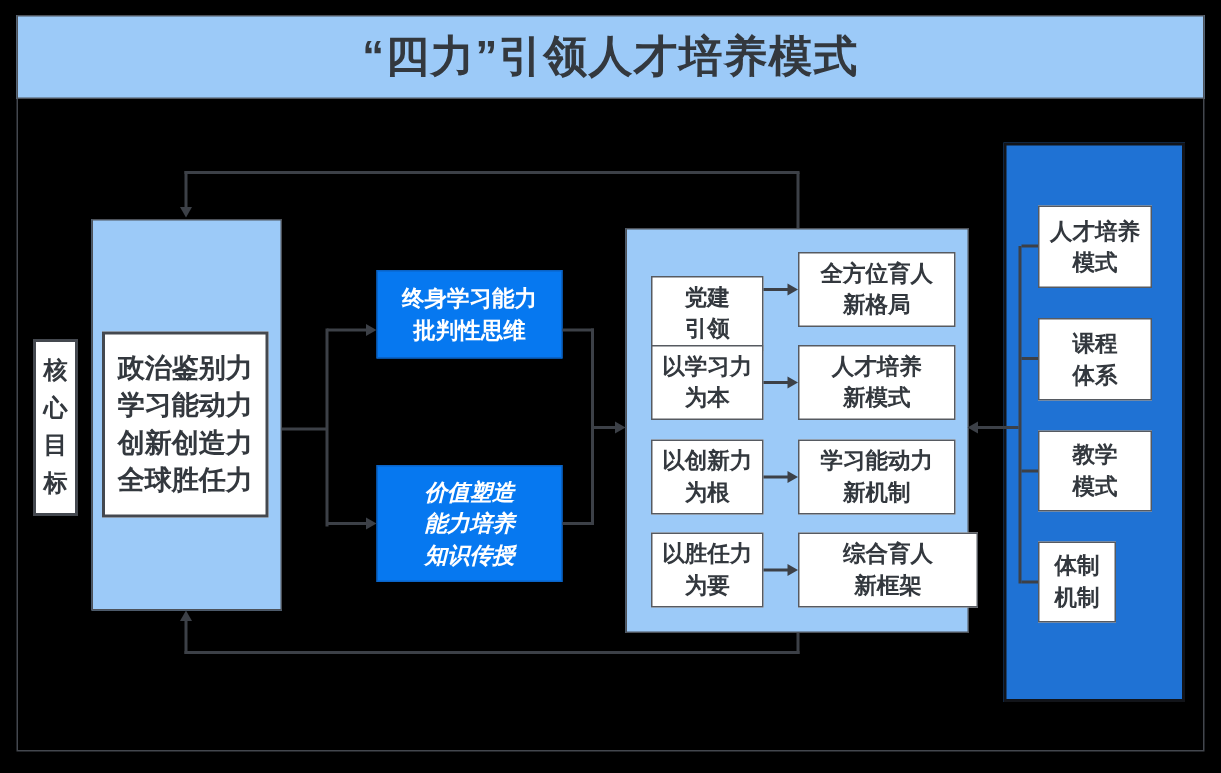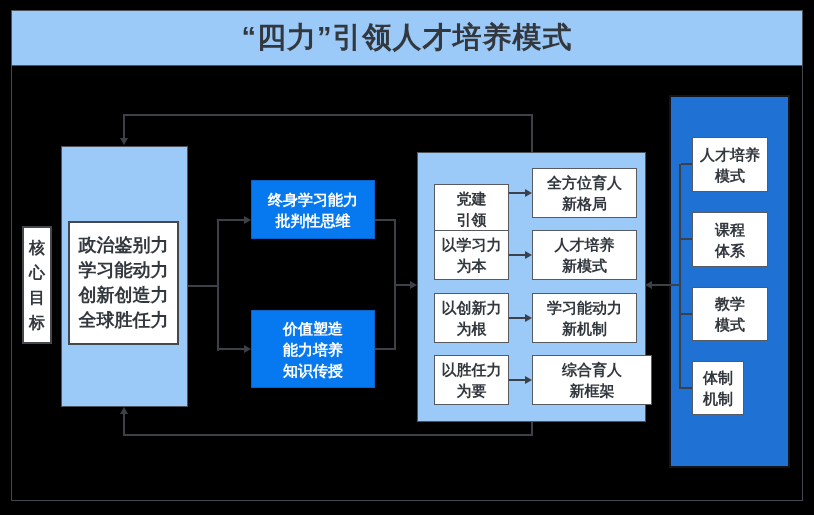--- a/index.html
+++ b/index.html
@@ -55,21 +55,21 @@
 学习能动力
 创新创造力
 全球胜任力</span>
   </div>
 
   <div class="abs box blue-box" style="left:251px;top:180px;width:124px;height:59px;">
     <span style="white-space:pre-line;">终身学习能力
 批判性思维</span>
   </div>
   <div class="abs box blue-box" style="left:251px;top:310px;width:124px;height:78px;">
-    <span style="white-space:pre-line;">价值塑造
+    <span style="white-space:pre-line;font-style:italic;">价值塑造
 能力培养
 知识传授</span>
   </div>
 
   <div class="abs panel-light" style="left:417px;top:152px;width:229px;height:270px;"></div>
 
   <div class="abs box white-box" style="left:434px;top:184px;width:75px;height:50px;"><span style="white-space:pre-line;">党建
 引领</span></div>
   <div class="abs box white-box" style="left:532px;top:168px;width:105px;height:50px;"><span style="white-space:pre-line;">全方位育人
 新格局</span></div>

